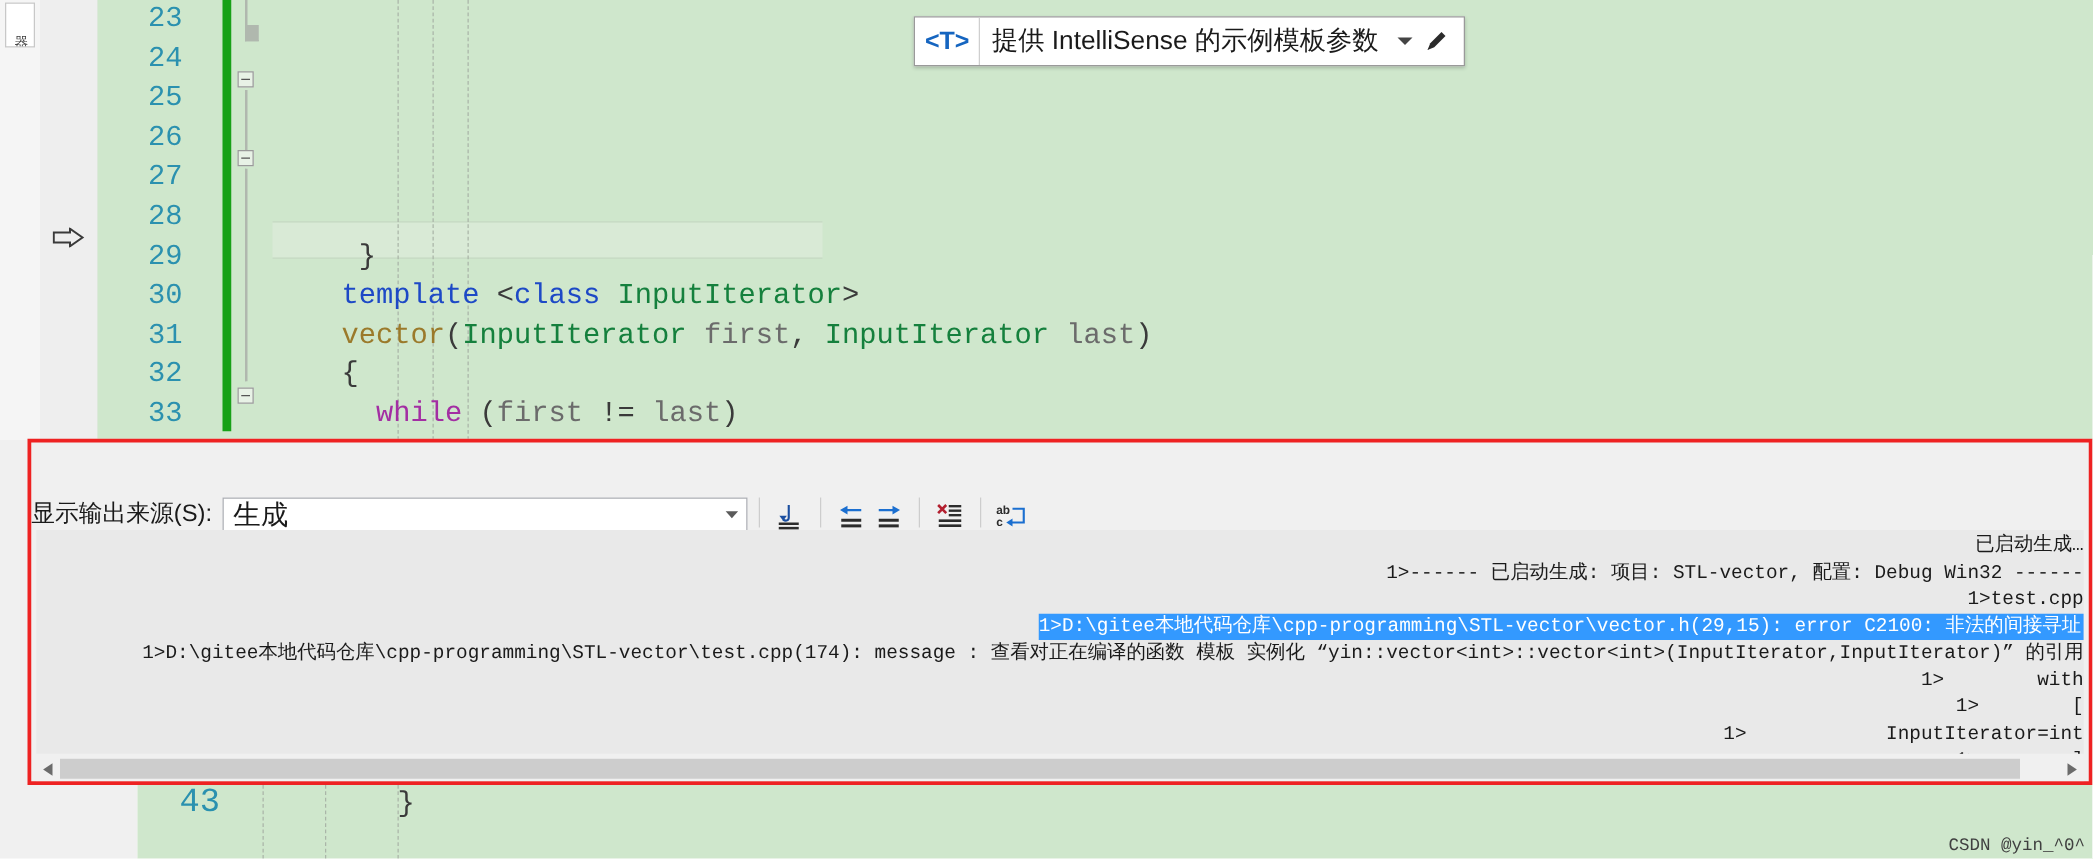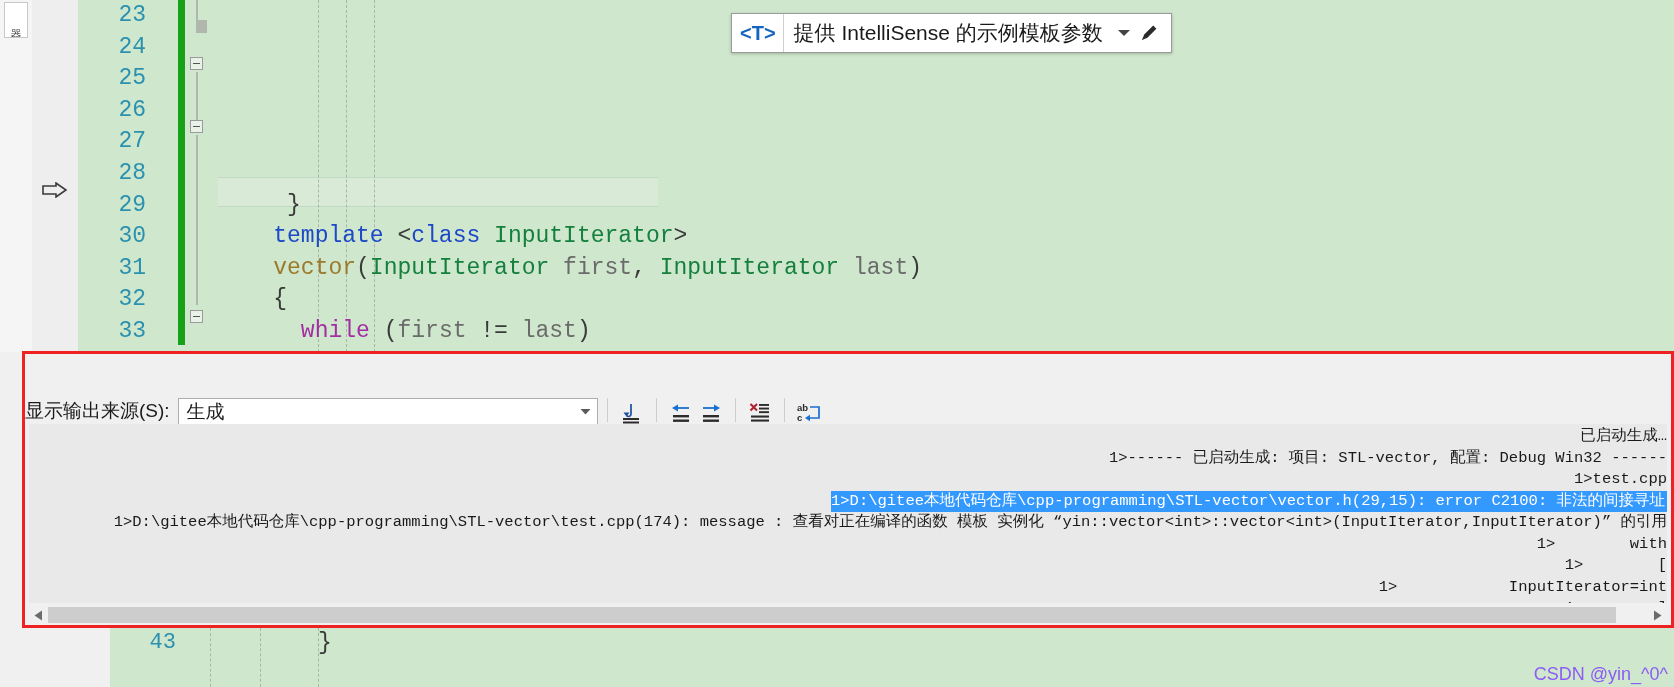--- a/index.html
+++ b/index.html
@@ -229,21 +229,21 @@
   .combo {
     position: relative;
     width: 420px; height: 28px;
     background: #ffffff;
     border: 1px solid #abadb3;
     box-sizing: border-box;
     display: flex;
     align-items: center;
   }
   .combo .val {
-    font-size: 19px;
+    font-size: 22px;
     color: #1a1a1a;
     padding-left: 8px;
     flex: 1;
     white-space: nowrap;
   }
   .combo .arrow {
     width: 22px; height: 26px;
     display: flex; align-items: center; justify-content: center;
   }
   .tb-sep {
@@ -321,41 +321,41 @@
     position: absolute; left: 110px; top: 0;
     width: 1564px; height: 59px; background: #cfe7cc;
   }
   #bottom-strip .bs-num {
     position: absolute;
     left: 0px; top: 0;
     width: 66px;
     text-align: right;
     color: #2b91af;
     font-family: "Liberation Mono", monospace;
-    font-size: 22px;
+    font-size: 27px;
     line-height: 30px;
   }
   #bottom-strip .bs-brace {
     position: absolute;
     left: 208px; top: 0;
     color: #3a3a3a;
     font-family: "Liberation Mono", monospace;
     font-size: 23px;
     line-height: 30px;
   }
   #bottom-strip .bs-guide {
     position: absolute; top: 0; width: 1px; height: 59px;
     border-left: 1px dashed #aab5a8;
   }
   .watermark {
     position: absolute;
     right: 6px; bottom: 2px;
-    font-size: 18px;
-    color: #8b5cf6;
-    font-family: Liberation Sans, sans-serif;
+    font-size: 14px;
+    color: #404040;
+    font-family: Liberation Mono, monospace;
     white-space: nowrap;
   }
 </style>
 </head>
 <body>
 
 <div id="root">
 
   <div id="editor">
 

